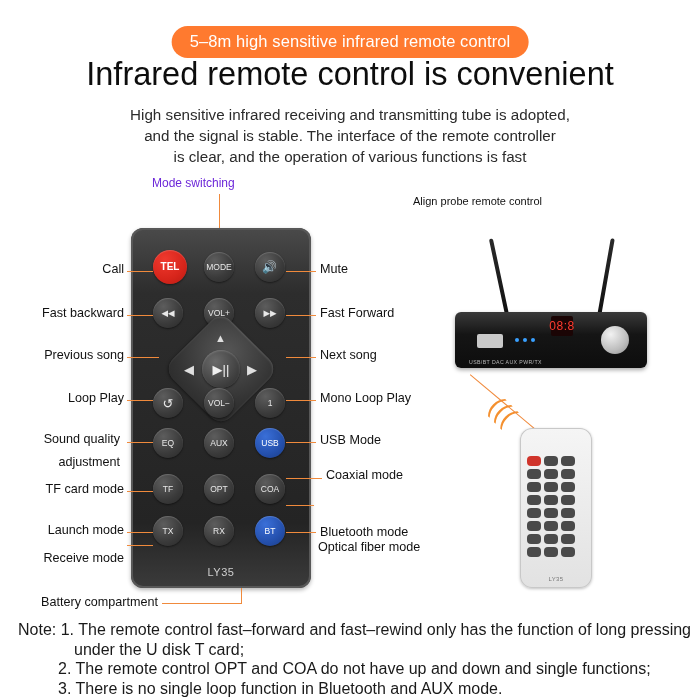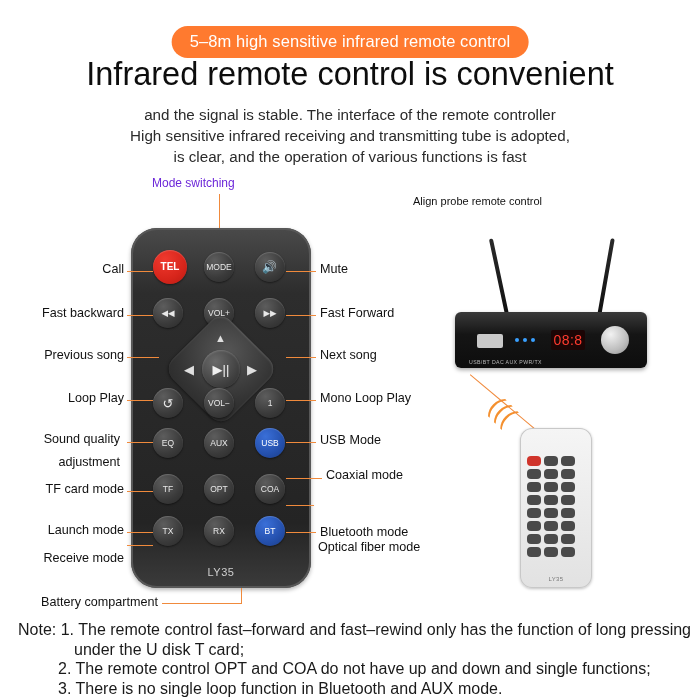--- a/index.html
+++ b/index.html
@@ -74,21 +74,21 @@
   }
 
   
   .remote {
     position: absolute;
     left: 131px;
     top: 228px;
     width: 180px;
     height: 360px;
     background: linear-gradient(180deg,#4a4a4a 0%, #2d2d2d 18%, #242424 82%, #3b3b3b 100%);
-    border-radius: 26px;
+    border-radius: 12px;
     box-shadow: inset 0 0 0 2px #585858, 0 2px 4px rgba(0,0,0,.3);
   }
   .remote-label {
     position: absolute;
     left: 0;
     bottom: 10px;
     width: 180px;
     text-align: center;
     color: #cfcfcf;
     font-size: 11px;
@@ -192,27 +192,27 @@
     left: 22px;
     top: 22px;
     width: 26px;
     height: 14px;
     background: #c9c9c9;
     border-radius: 2px;
   }
   .dev-screen {
     position: absolute;
     left: 96px;
-    top: 18px;
-    width: 34px;
+    top: 4px;
+    width: 22px;
     height: 20px;
     background: #1b0505;
     border-radius: 2px;
     color: #ff3b2f;
-    font-size: 14px;
+    font-size: 12px;
     display: flex;
     align-items: center;
     justify-content: center;
     letter-spacing: .5px;
   }
   .dev-knob {
     position: absolute;
     left: 146px;
     top: 14px;
     width: 28px;
@@ -297,22 +297,22 @@
   .notes .note-idx { display: inline-block; }
 </style>
 </head>
 <body>
 
 <div id="page">
 
   <div class="badge">5–8m high sensitive infrared remote control</div>
   <div class="headline">Infrared remote control is convenient</div>
   <div class="subhead">
+    <div>High sensitive infrared receiving and transmitting tube is adopted,</div>
     <div>and the signal is stable. The interface of the remote controller</div>
-    <div>High sensitive infrared receiving and transmitting tube is adopted,</div>
     <div>is clear, and the operation of various functions is fast</div>
   </div>
 
   <div class="mode-switch-title">Mode switching</div>
   <div class="align-title">Align probe remote control</div>
 
   <div class="line v" style="left:219px; top:194px; height:64px;"></div>
 
   <div class="remote">
 

